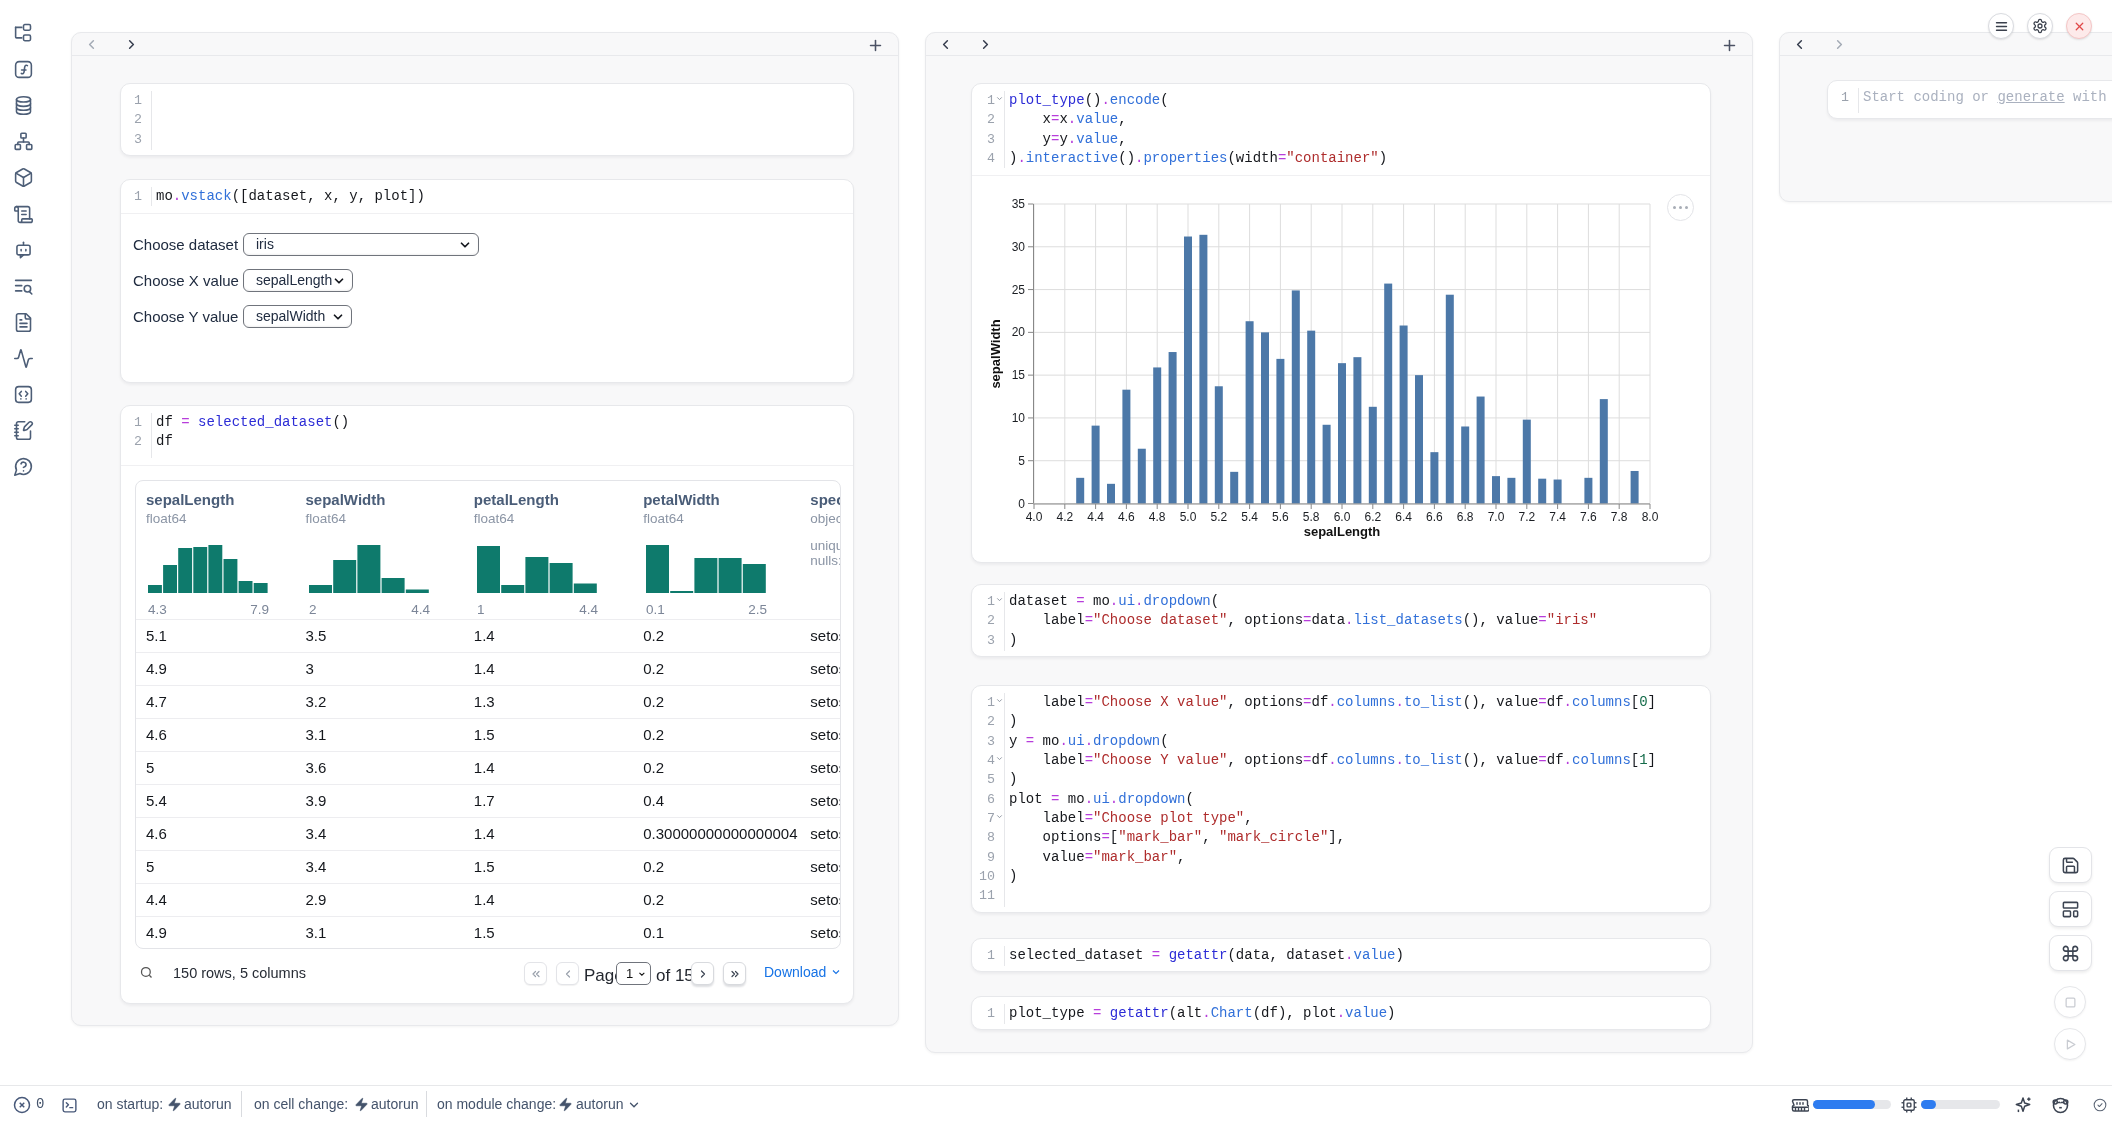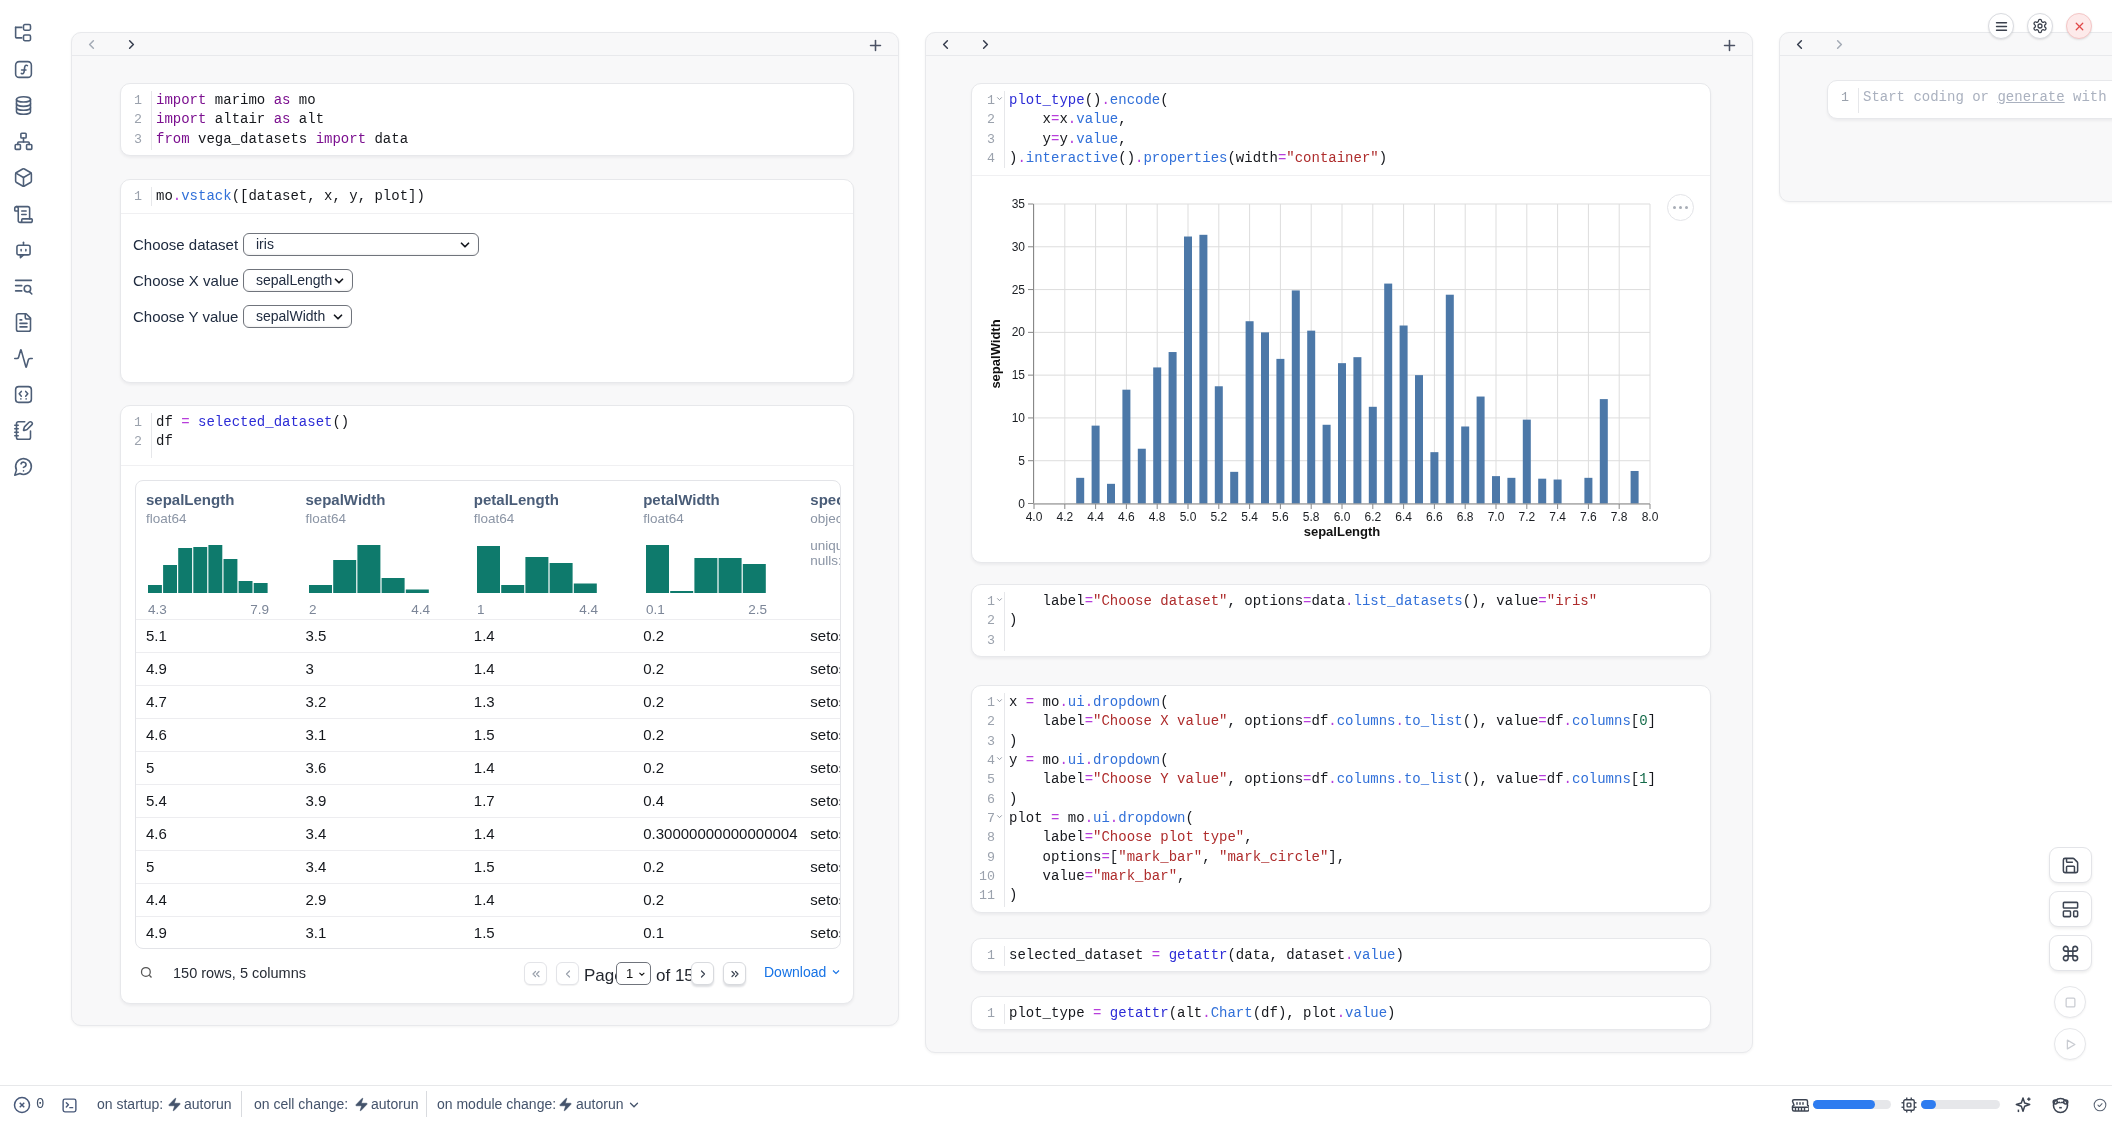--- a/index.html
+++ b/index.html
@@ -146,25 +146,20 @@
         <path d="M12 5v14"></path>
         <path d="M5 12h14"></path>
       </svg>
     </div>
     <div class="cell" style="left:48px;top:50px;width:734px;height:73px">
       <div class="csec" style="height:73px">
         <div class="gut" style="width:31px">
           <div class="gl">1</div>
           <div class="gl">2</div>
           <div class="gl">3</div>
-        </div>
-        <div class="cbody" style="left:35px">
-          <pre class="cl"><span class="k">import</span> marimo <span class="k">as</span> mo</pre>
-          <pre class="cl"><span class="k">import</span> altair <span class="k">as</span> alt</pre>
-          <pre class="cl"><span class="k">from</span> vega_datasets <span class="k">import</span> data</pre>
         </div>
       </div>
     </div>
     <div class="cell" style="left:48px;top:146px;width:734px;height:204px">
       <div class="csec cdiv" style="height:34px">
         <div class="gut" style="width:31px">
           <div class="gl">1</div>
         </div>
         <div class="cbody" style="left:35px">
           <pre class="cl">mo<span class="o">.</span><span class="p">vstack</span>([dataset, x, y, plot])</pre>
@@ -533,20 +528,21 @@
     <div class="cell" style="left:45px;top:551px;width:740px;height:73px">
       <div class="csec" style="height:73px">
         <div class="gut" style="width:33px">
           <div class="gl">1<span class="fold"><svg viewBox="0 0 24 24" width="9" height="9" fill="none" stroke="#8c939e" stroke-width="2.5">
                 <path d="m6 9 6 6 6-6"></path>
               </svg></span></div>
           <div class="gl">2</div>
           <div class="gl">3</div>
         </div>
         <div class="cbody" style="left:37px">
+          <pre class="cl">dataset <span class="o">=</span> mo<span class="o">.</span><span class="p">ui</span><span class="o">.</span><span class="p">dropdown</span>(</pre>
           <pre class="cl">    label<span class="o">=</span><span class="s">"Choose dataset"</span>, options<span class="o">=</span>data<span class="o">.</span><span class="p">list_datasets</span>(), value<span class="o">=</span><span class="s">"iris"</span></pre>
           <pre class="cl">)</pre>
         </div>
       </div>
     </div>
     <div class="cell" style="left:45px;top:652px;width:740px;height:228px">
       <div class="csec" style="height:228px">
         <div class="gut" style="width:33px">
           <div class="gl">1<span class="fold"><svg viewBox="0 0 24 24" width="9" height="9" fill="none" stroke="#8c939e" stroke-width="2.5">
                 <path d="m6 9 6 6 6-6"></path>
@@ -560,21 +556,20 @@
           <div class="gl">6</div>
           <div class="gl">7<span class="fold"><svg viewBox="0 0 24 24" width="9" height="9" fill="none" stroke="#8c939e" stroke-width="2.5">
                 <path d="m6 9 6 6 6-6"></path>
               </svg></span></div>
           <div class="gl">8</div>
           <div class="gl">9</div>
           <div class="gl">10</div>
           <div class="gl">11</div>
         </div>
         <div class="cbody" style="left:37px">
-          <pre class="cl">x <span class="o">=</span> mo<span class="o">.</span><span class="p">ui</span><span class="o">.</span><span class="p">dropdown</span>(</pre>
           <pre class="cl">    label<span class="o">=</span><span class="s">"Choose X value"</span>, options<span class="o">=</span>df<span class="o">.</span><span class="p">columns</span><span class="o">.</span><span class="p">to_list</span>(), value<span class="o">=</span>df<span class="o">.</span><span class="p">columns</span>[<span class="n">0</span>]</pre>
           <pre class="cl">)</pre>
           <pre class="cl">y <span class="o">=</span> mo<span class="o">.</span><span class="p">ui</span><span class="o">.</span><span class="p">dropdown</span>(</pre>
           <pre class="cl">    label<span class="o">=</span><span class="s">"Choose Y value"</span>, options<span class="o">=</span>df<span class="o">.</span><span class="p">columns</span><span class="o">.</span><span class="p">to_list</span>(), value<span class="o">=</span>df<span class="o">.</span><span class="p">columns</span>[<span class="n">1</span>]</pre>
           <pre class="cl">)</pre>
           <pre class="cl">plot <span class="o">=</span> mo<span class="o">.</span><span class="p">ui</span><span class="o">.</span><span class="p">dropdown</span>(</pre>
           <pre class="cl">    label<span class="o">=</span><span class="s">"Choose plot type"</span>,</pre>
           <pre class="cl">    options<span class="o">=</span>[<span class="s">"mark_bar"</span>, <span class="s">"mark_circle"</span>],</pre>
           <pre class="cl">    value<span class="o">=</span><span class="s">"mark_bar"</span>,</pre>
           <pre class="cl">)</pre>

